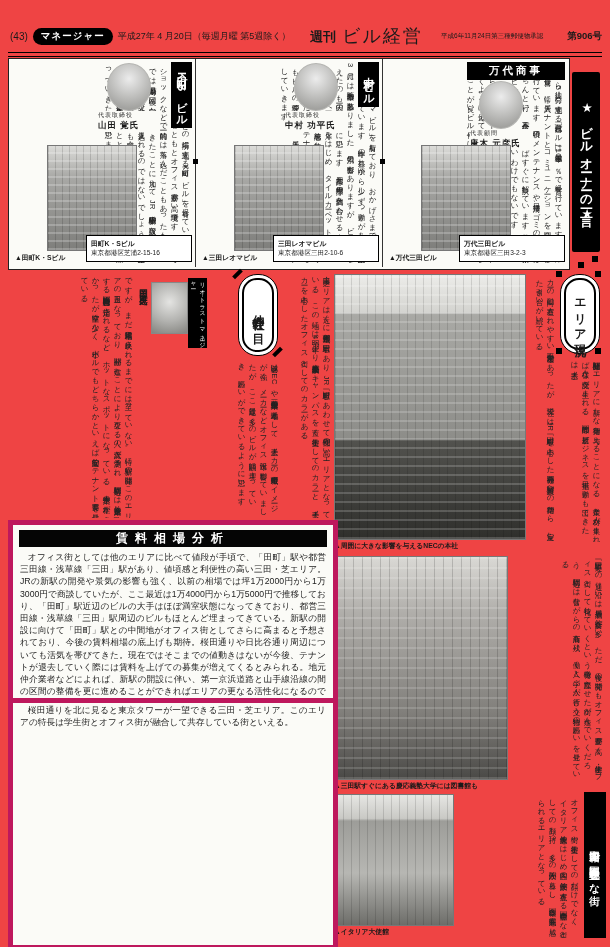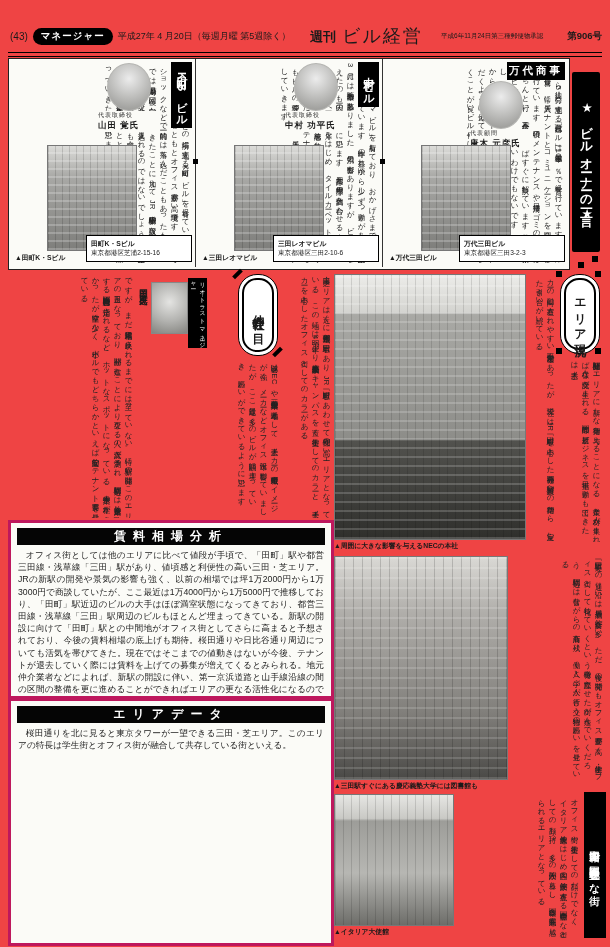--- a/index.html
+++ b/index.html
@@ -24,21 +24,21 @@
   .owner-panel{position:absolute;top:0;height:208px;overflow:hidden;}
   .op1{left:0;width:186px;} .op2{left:187px;width:186px;} .op3{left:374px;width:185px;}
   .vdiv{position:absolute;top:0;width:1px;height:208px;background:#333;}
   .vd1{left:186px;} .vd2{left:373px;}
   .divdot{position:absolute;width:5px;height:5px;background:#000;}
   .dd1{left:184px;top:100px;} .dd2{left:371px;top:100px;}
   .vtext{writing-mode:vertical-rl;text-orientation:mixed;overflow:hidden;}
   .o-article{position:absolute;inset:4px;font-size:7.5px;line-height:11px;letter-spacing:.4px;color:#222;}
   .o-label{position:absolute;top:3px;right:3px;background:#000;color:#fff;font-weight:bold;
            font-size:11px;padding:6px 3px;letter-spacing:2px;z-index:3;}
-  .o-label.hlabel{writing-mode:horizontal-tb;font-size:10.5px;padding:2px 2px;letter-spacing:3px;}
+  .o-label.hlabel{writing-mode:horizontal-tb;font-size:10.5px;padding:2px 22px;letter-spacing:3px;}
   .portrait{position:absolute;width:42px;height:46px;border-radius:50%;z-index:2;
             background:radial-gradient(circle at 50% 32%,#ececec 0%,#c2c2c0 45%,#8f8f8c 100%);
             border:1px solid #b5b5b2;}
   .op1 .portrait,.op2 .portrait{left:98px;top:4px;} .op3 .portrait{left:96px;top:22px;}
   .o-name{position:absolute;width:62px;background:#fbfbf7;z-index:2;}
   .op1 .o-name,.op2 .o-name{left:89px;top:52px;} .op3 .o-name{left:87px;top:70px;}
   .o-role{display:block;font-size:6px;letter-spacing:1px;}
   .o-person{display:block;font-size:8.5px;font-weight:bold;letter-spacing:1px;}
   .bphoto{position:absolute;left:38px;top:86px;width:88px;height:104px;margin:0;z-index:2;border:1px solid #777;
       background:
@@ -101,21 +101,21 @@
   
   .pill2{left:560px;top:274px;width:38px;height:78px;}
   .blockR2{left:558px;top:356px;width:44px;height:186px;}
   .blockR1{left:524px;top:274px;width:32px;height:268px;}
   .blockR3{left:510px;top:556px;width:94px;height:224px;}
   .blockR4{left:456px;top:794px;width:124px;height:144px;}
   .bottom-banner{position:absolute;left:584px;top:792px;width:22px;height:146px;background:#000;color:#fff;
                  display:flex;align-items:center;justify-content:center;}
   .bottom-banner span{writing-mode:vertical-rl;font-size:10.5px;font-weight:bold;letter-spacing:1px;}
   
-  .boxsec{position:absolute;left:8px;width:320px;border:3px solid #be185d;background:#fbfbf7;overflow:hidden;}
+  .boxsec{position:absolute;left:8px;width:320px;border:5px solid #be185d;background:#fbfbf7;overflow:hidden;}
   .rent-box{top:520px;height:173px;}
   .area-box{top:698px;height:242px;}
   .sec-head{margin:5px 6px 3px;height:17px;line-height:17px;background:#050505;color:#fff;
             font-size:12px;font-weight:bold;text-align:center;letter-spacing:7px;}
   .sec-body{padding:1px 7px;font-size:8.7px;line-height:12.2px;text-align:justify;color:#1c1c1c;}
   .sec-body p{margin:0;text-indent:.9em;}
 </style>
 </head>
 <body>
 
@@ -239,19 +239,18 @@
   </div>
 
   <section class="boxsec rent-box">
     <div class="sec-head">賃料相場分析</div>
     <div class="sec-body">
       <p>オフィス街としては他のエリアに比べて値段が手頃で、「田町」駅や都営三田線・浅草線「三田」駅があり、値頃感と利便性の高い三田・芝エリア。JRの新駅の開発や景気の影響も強く、以前の相場では坪1万2000円から1万3000円で商談していたが、ここ最近は1万4000円から1万5000円で推移しており、「田町」駅近辺のビルの大手はほぼ満室状態になってきており、都営三田線・浅草線「三田」駅周辺のビルもほとんど埋まってきている。新駅の開設に向けて「田町」駅との中間地がオフィス街としてさらに高まると予想されており、今後の賃料相場の底上げも期待。桜田通りや日比谷通り周辺についても活気を帯びてきた。現在ではそこまでの値動きはないが今後、テナントが退去していく際には賃料を上げての募集が増えてくるとみられる。地元仲介業者などによれば、新駅の開設に伴い、第一京浜道路と山手線沿線の間の区間の整備を更に進めることができればエリアの更なる活性化になるのではないかとの意見もある。</p>
     </div>
   </section>
 
   <section class="boxsec area-box">
-    <div class="sec-head">エリアデータ</div>
     <div class="sec-body">
       <p>桜田通りを北に見ると東京タワーが一望できる三田・芝エリア。このエリアの特長は学生街とオフィス街が融合して共存している街といえる。</p>
     </div>
   </section>
 
 </div>
 
 </body></html>

